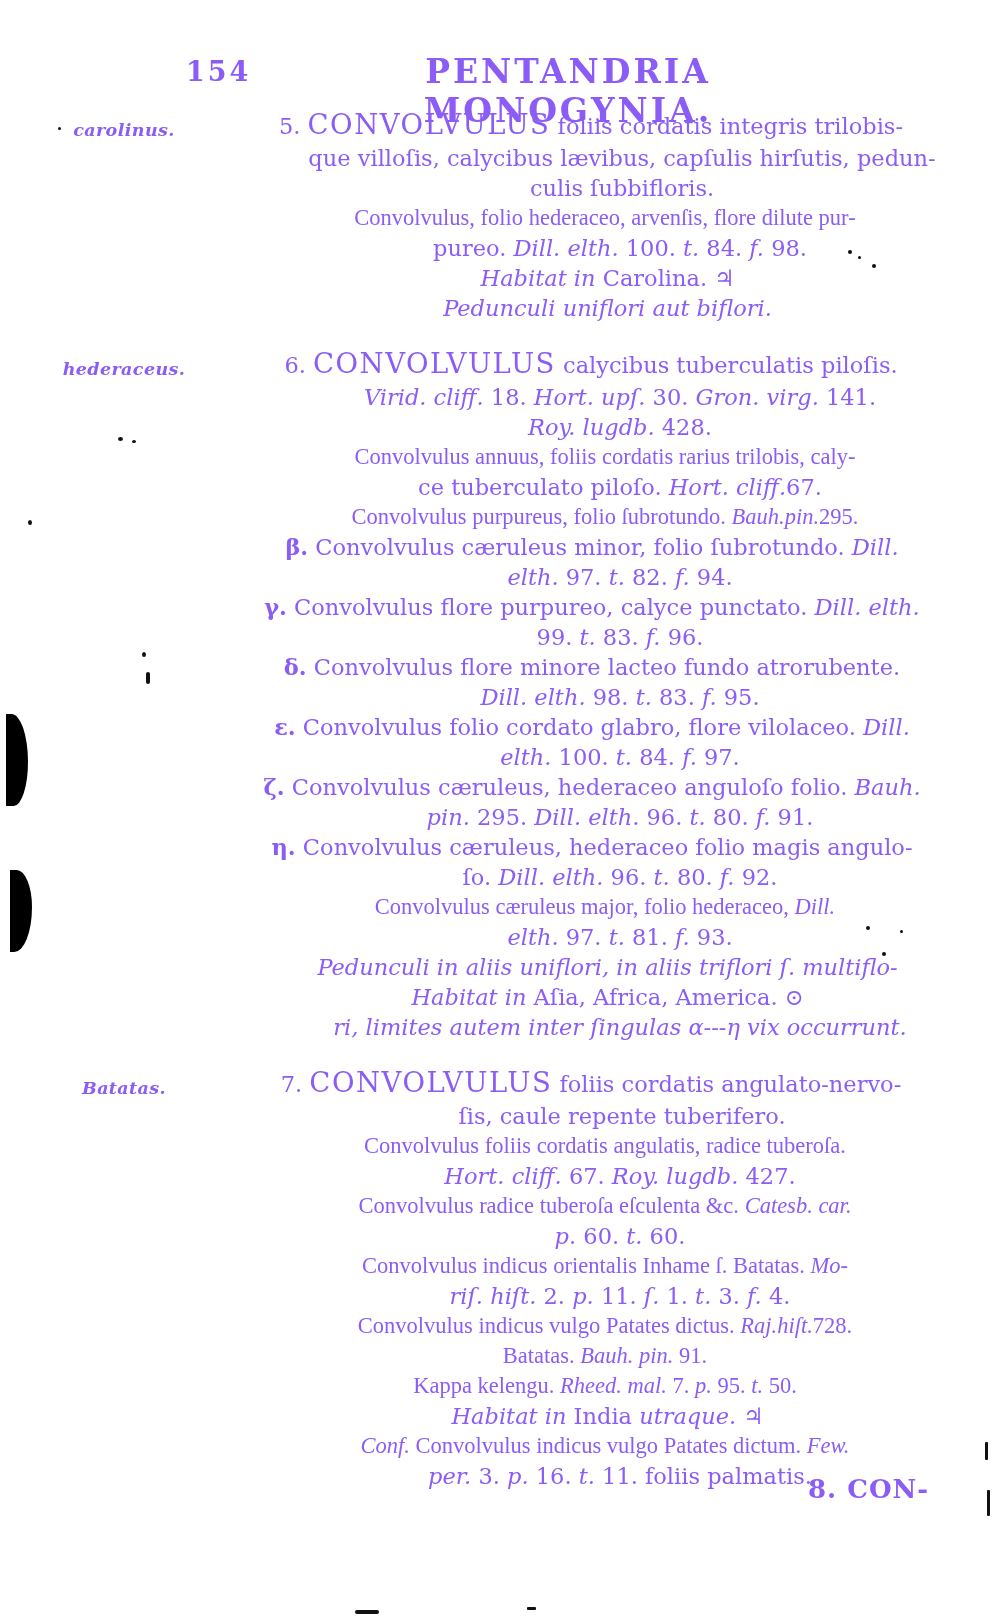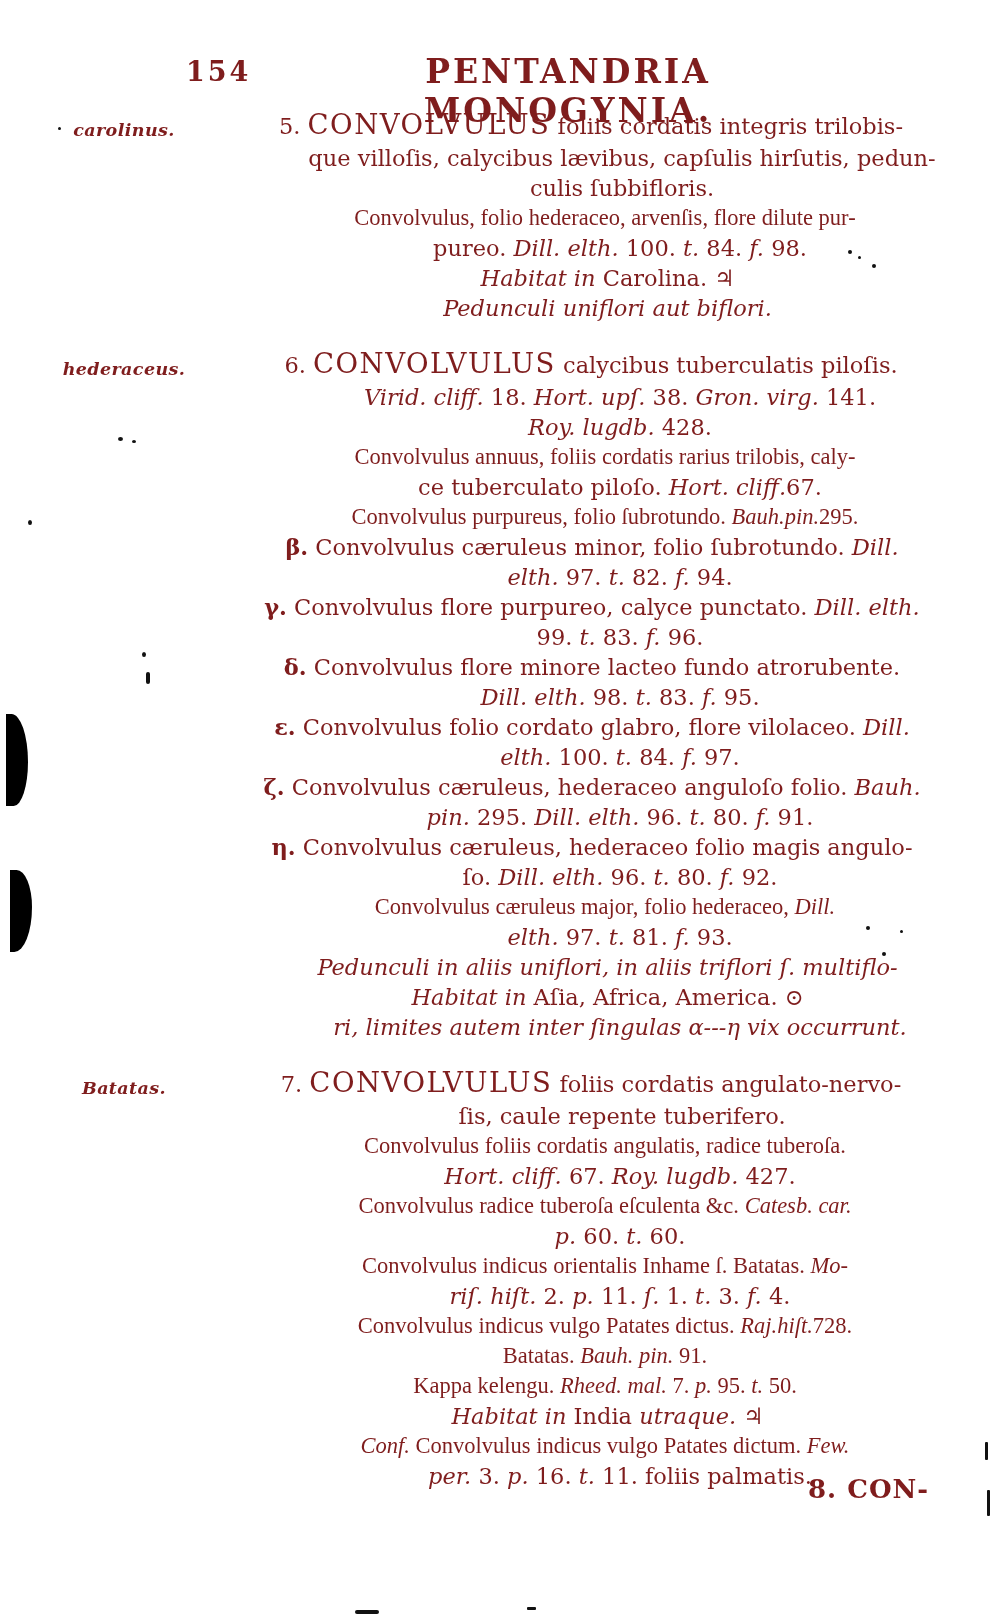--- a/index.html
+++ b/index.html
@@ -1,21 +1,21 @@
 <!DOCTYPE html>
 <html><head>
 <meta charset="utf-8">
 <style>
   html,body{margin:0;padding:0;background:#e8e8e4;}
   .page{
     position:relative;
     width:1000px;height:1621px;
     margin:0 auto;
     background:#ffffff;
-    color:#7f1d1d;
+    color:#8b5cf6;
     font-family:"DejaVu Serif","Liberation Serif",serif;
     overflow:hidden;
   }
   
   .page-number{
     position:absolute;left:186px;top:56px;
     font-size:27px;letter-spacing:3px;font-weight:bold;
   }
   .running-head{
     position:absolute;left:308px;top:52px;width:520px;
@@ -71,21 +71,21 @@
         <div class="line ind1"><span class="seg-r">que villoſis, calycibus lævibus, capſulis hirſutis, pedun-</span></div>
         <div class="line ind1"><span class="seg-r">culis ſubbifloris.</span></div>
         <div class="line ind2"><span class="seg-r">Convolvulus, folio hederaceo, arvenſis, flore dilute pur-</span></div>
         <div class="line ind3"><span class="seg-r">pureo. </span><span class="seg-i">Dill. elth. </span><span class="seg-r">100. </span><span class="seg-i">t. </span><span class="seg-r">84. </span><span class="seg-i">f. </span><span class="seg-r">98.</span></div>
         <div class="line ind5"><span class="seg-i">Habitat in </span><span class="seg-r">Carolina. ♃</span></div>
         <div class="line ind5"><span class="seg-i">Pedunculi uniflori aut biflori.</span></div>
       </div>
       <div class="entry">
         <div class="margin-note">hederaceus.</div>
         <div class="line ind0"><span class="seg-r">6. </span><span class="seg-C">CONVOLVULUS</span><span class="seg-r"> calycibus tuberculatis piloſis.</span></div>
-        <div class="line ind3"><span class="seg-i">Virid. cliff. </span><span class="seg-r">18. </span><span class="seg-i">Hort. upſ. </span><span class="seg-r">38. </span><span class="seg-i">Gron. virg. </span><span class="seg-r">141.</span></div>
+        <div class="line ind3"><span class="seg-i">Virid. cliff. </span><span class="seg-r">18. </span><span class="seg-i">Hort. upſ. </span><span class="seg-r">30. </span><span class="seg-i">Gron. virg. </span><span class="seg-r">141.</span></div>
         <div class="line ind3"><span class="seg-i">Roy. lugdb. </span><span class="seg-r">428.</span></div>
         <div class="line ind2"><span class="seg-r">Convolvulus annuus, foliis cordatis rarius trilobis, caly-</span></div>
         <div class="line ind3"><span class="seg-r">ce tuberculato piloſo. </span><span class="seg-i">Hort. cliff.</span><span class="seg-r">67.</span></div>
         <div class="line ind2"><span class="seg-r">Convolvulus purpureus, folio ſubrotundo. </span><span class="seg-i">Bauh.pin.</span><span class="seg-r">295.</span></div>
         <div class="line ind4"><span class="seg-g">β.</span><span class="seg-r"> Convolvulus cæruleus minor, folio ſubrotundo. </span><span class="seg-i">Dill.</span></div>
         <div class="line ind3"><span class="seg-i">elth. </span><span class="seg-r">97. </span><span class="seg-i">t. </span><span class="seg-r">82. </span><span class="seg-i">f. </span><span class="seg-r">94.</span></div>
         <div class="line ind4"><span class="seg-g">γ.</span><span class="seg-r"> Convolvulus flore purpureo, calyce punctato. </span><span class="seg-i">Dill. elth.</span></div>
         <div class="line ind3"><span class="seg-r">99. </span><span class="seg-i">t. </span><span class="seg-r">83. </span><span class="seg-i">f. </span><span class="seg-r">96.</span></div>
         <div class="line ind4"><span class="seg-g">δ.</span><span class="seg-r"> Convolvulus flore minore lacteo fundo atrorubente.</span></div>
         <div class="line ind3"><span class="seg-i">Dill. elth. </span><span class="seg-r">98. </span><span class="seg-i">t. </span><span class="seg-r">83. </span><span class="seg-i">f. </span><span class="seg-r">95.</span></div>

